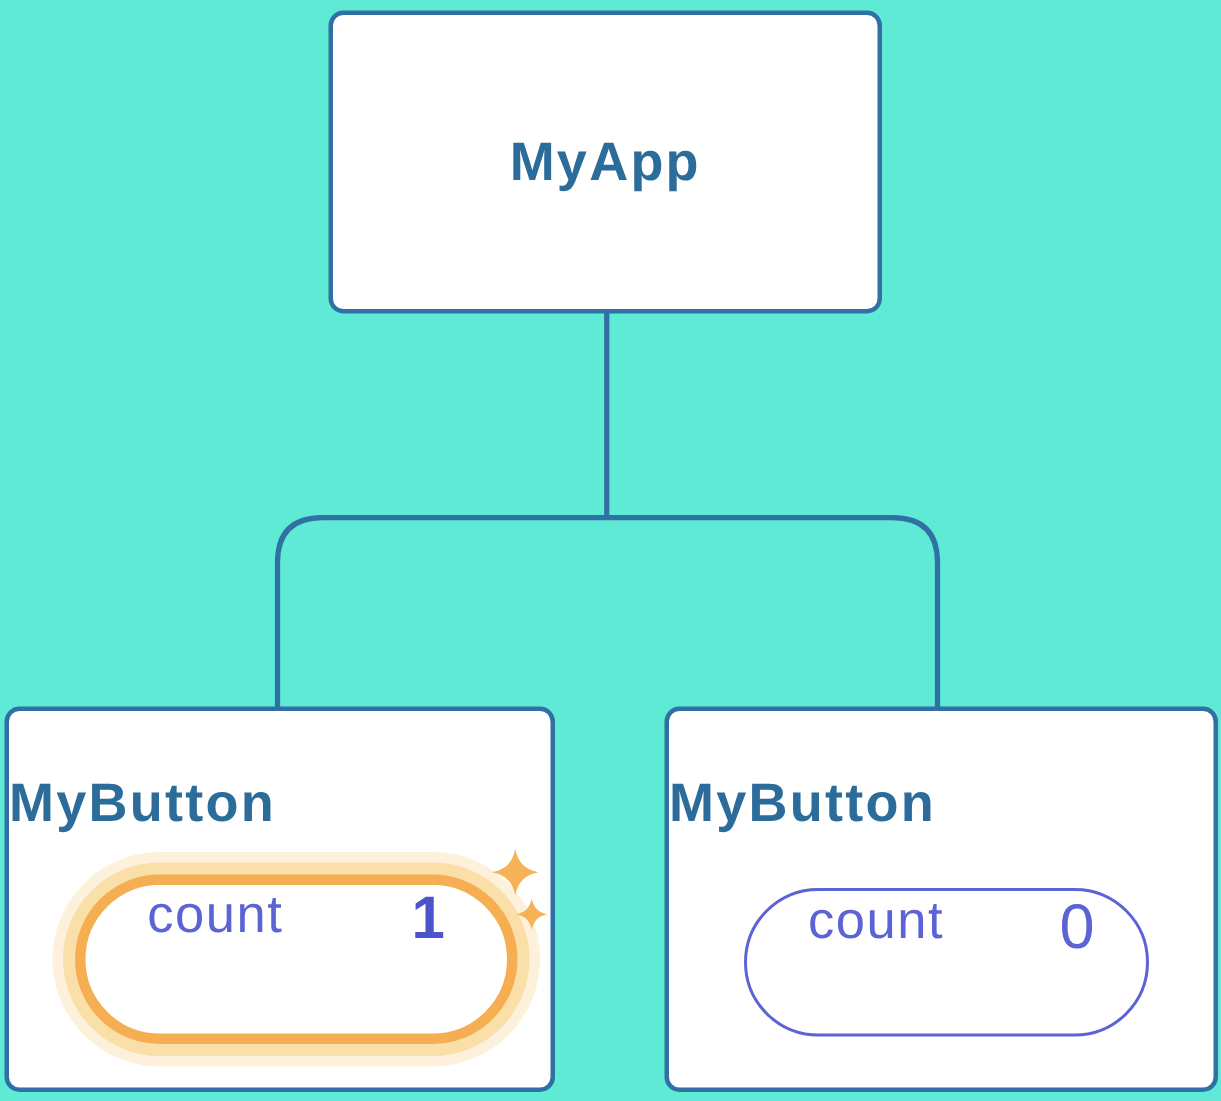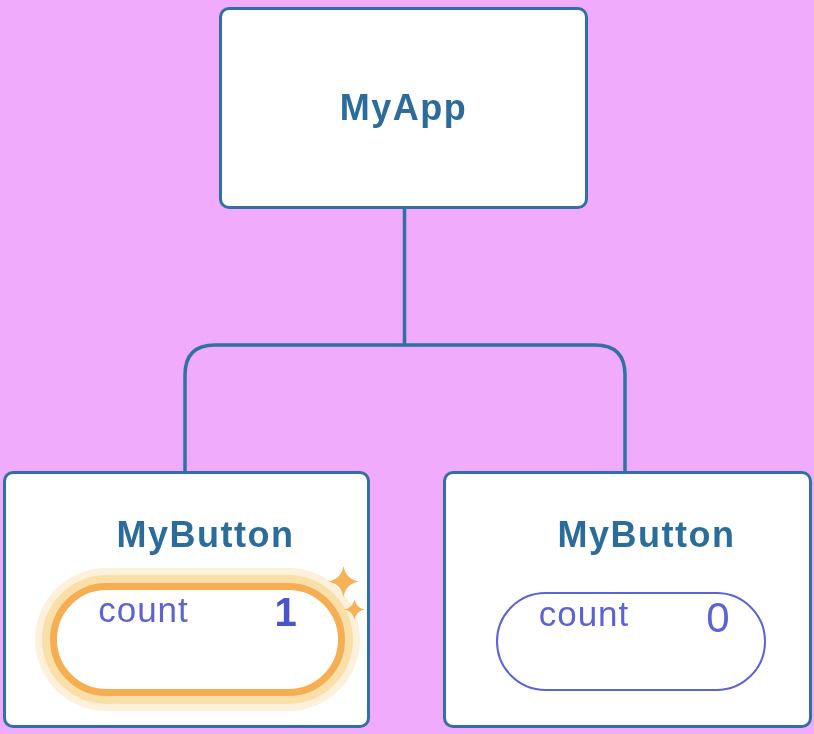--- a/index.html
+++ b/index.html
@@ -1,19 +1,19 @@
 <!DOCTYPE html>
 <html><head>
 <meta charset="utf-8">
 <style>
   html,body{margin:0;padding:0;}
   .canvas{
     position:relative;
     width:814px;height:734px;
-    background:#f0abfc;
+    background:#5eead4;
     overflow:hidden;
     font-family:"Liberation Sans", sans-serif;
   }
   .connectors{position:absolute;left:0;top:0;width:814px;height:734px;}
   .connectors path{fill:none;stroke:#3170A4;stroke-width:3.5;}
 
   .node{
     position:absolute;
     background:#FFFFFF;
     border:3px solid #3170A4;
@@ -28,22 +28,20 @@
   .node-child-right{left:443px;top:471px;width:369px;height:257px;}
 
   .node-title{
     font-size:36px;
     font-weight:bold;
     letter-spacing:1.5px;
     color:#2C6C9A;
   }
   .child-title{
     position:absolute;top:40px;left:0;right:6px;
-    text-align:center;
-    margin-left:44px;
   }
 
   .pill{
     position:absolute;
     background:#FFFFFF;
     box-sizing:border-box;
     display:flex;
     align-items:flex-start;
     overflow:hidden;
   }

